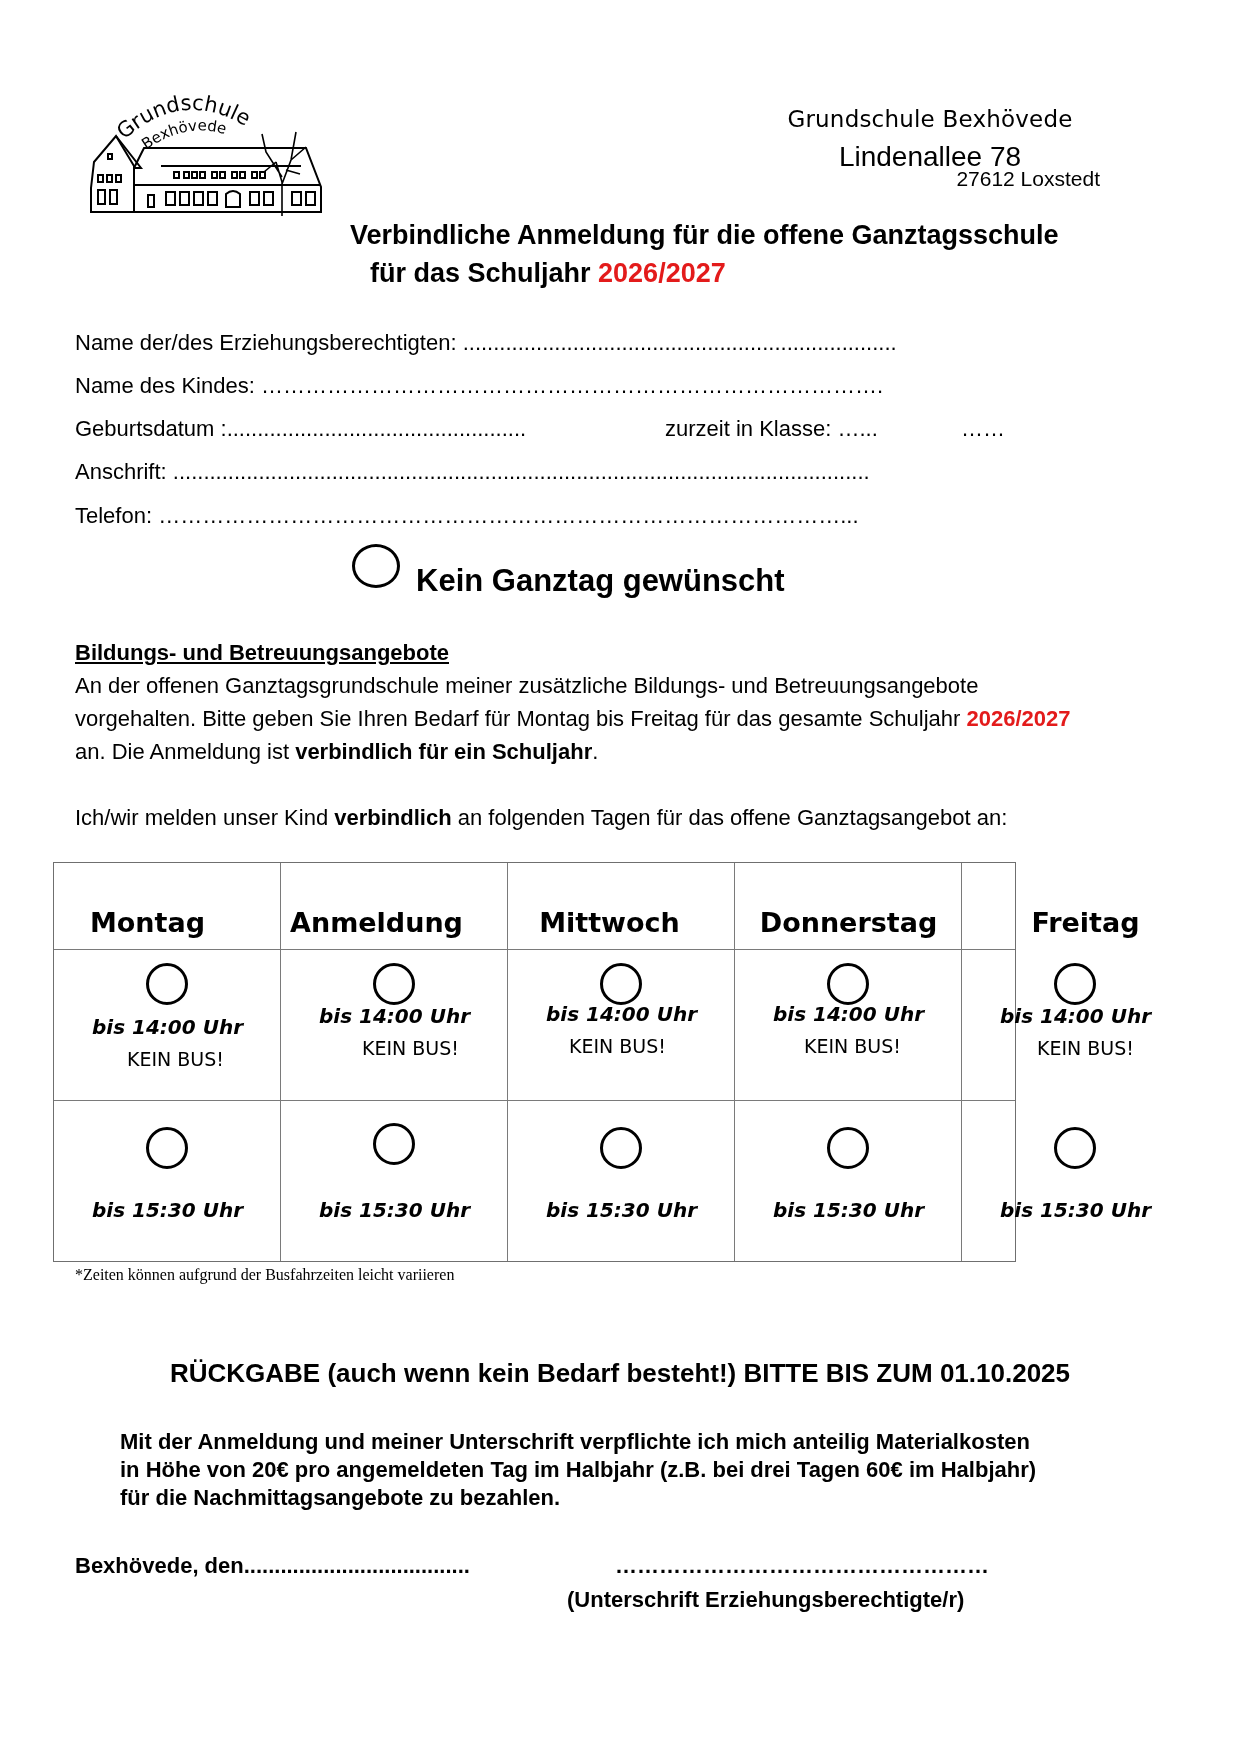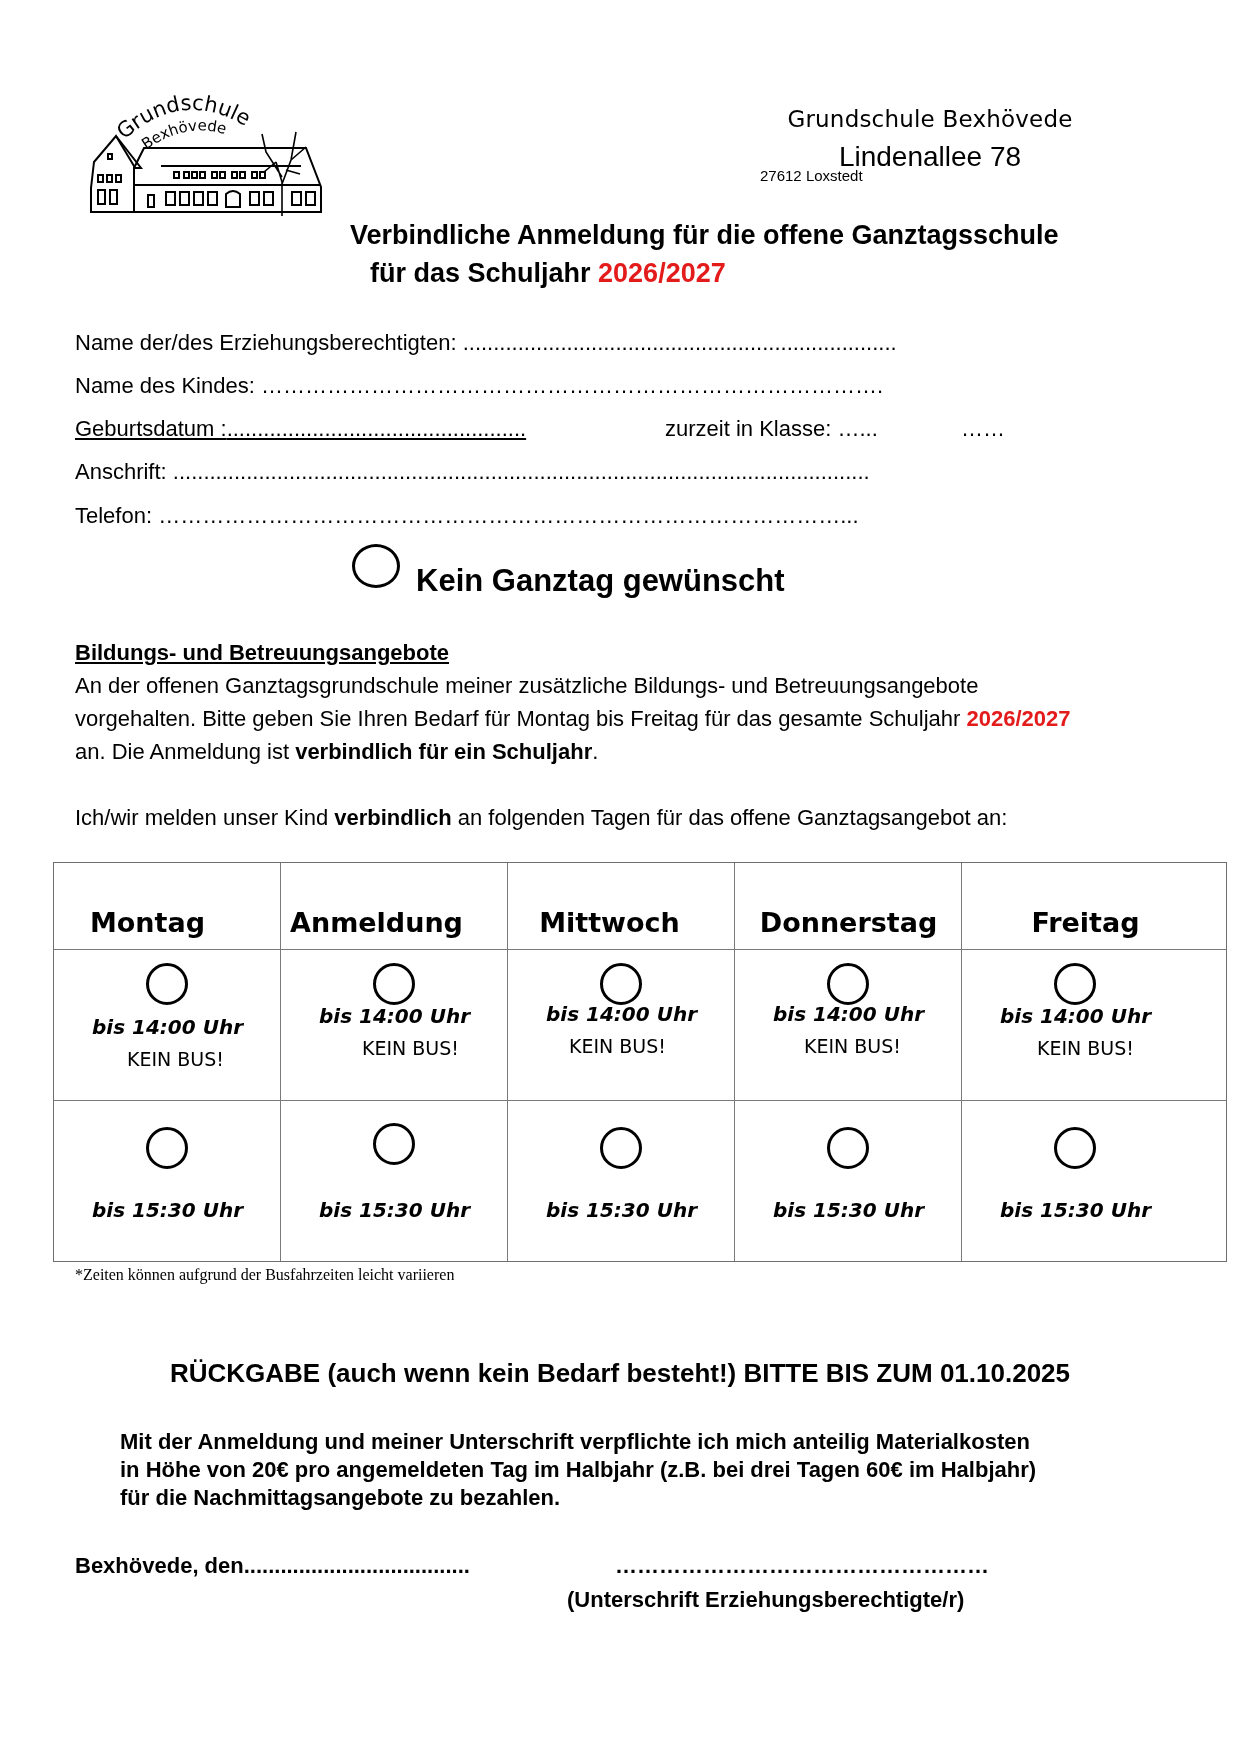--- a/index.html
+++ b/index.html
@@ -7,44 +7,44 @@
          font-family:"Liberation Sans", sans-serif; color:#000; }
   .abs { position:absolute; }
 
   
   .logo { left:86px; top:92px; width:245px; height:128px; }
 
   
   .school-name { left:760px; top:106px; width:340px; text-align:center;
                  font-family:"DejaVu Sans", sans-serif; font-size:23px; letter-spacing:0.2px; }
   .addr1 { left:760px; top:141px; width:340px; text-align:center; font-size:28px; }
-  .addr2 { left:760px; top:167px; width:340px; text-align:left; font-size:15px; }
+  .addr2 { left:760px; top:167px; width:340px; text-align:right; font-size:21px; }
 
   
   .title1 { left:350px; top:220px; font-size:27px; font-weight:bold; white-space:nowrap; }
   .title2 { left:370px; top:258px; font-size:27px; font-weight:bold; white-space:nowrap; }
   .red { color:#e31b1b; }
 
   
   .fline { left:75px; font-size:22px; white-space:nowrap; }
-  .fl1 { top:330px; } .fl2 { top:373px; } .fl3 { top:416px;text-decoration:underline; } .fl4 { top:459px; } .fl5 { top:503px; }
+  .fl1 { top:330px; } .fl2 { top:373px; } .fl3 { top:416px; } .fl4 { top:459px; } .fl5 { top:503px; }
   .klasse { left:665px; top:416px; font-size:22px; white-space:nowrap; }
   .klasse2 { left:961px; top:416px; font-size:22px; }
 
   
   .kg-circle { left:352px; top:544px; width:48px; height:44px; border:3px solid #000; border-radius:50%; box-sizing:border-box; }
   .kg-label { left:416px; top:563px; font-size:31px; font-weight:bold; white-space:nowrap; }
 
   
   .sec-head { left:75px; top:640px; font-size:22px; font-weight:bold; text-decoration:underline; white-space:nowrap; }
   .para { left:75px; font-size:22px; white-space:nowrap; }
   .p1 { top:673px; } .p2 { top:706px; } .p3 { top:739px; } .p4 { top:805px; }
 
   
-  .tbl { left:53px; top:862px; width:1174px; height:400px; border:1.5px solid #6f6f6f; box-sizing:border-box; }
+  .tbl { left:53px; top:862px; width:963px; height:400px; border:1.5px solid #6f6f6f; box-sizing:border-box; }
   .vline { position:absolute; top:0; bottom:0; width:0; border-left:1.5px solid #7a7a7a; }
   .hline { position:absolute; left:0; right:0; height:0; border-top:1.5px solid #7a7a7a; }
   .cell { position:absolute; width:227px; text-align:center; font-family:"DejaVu Sans", sans-serif; }
   .day { font-size:27px; font-weight:bold; }
   .circ { position:absolute; width:42px; height:42px; border:3.5px solid #000; border-radius:50%; box-sizing:border-box; }
   .time { font-size:20px; font-style:italic; font-weight:bold; white-space:nowrap; }
   .nobus { font-size:19px; white-space:nowrap; }
 
   .foot { left:75px; top:1266px; font-family:"Liberation Serif", serif; font-size:16px; white-space:nowrap; }
 

